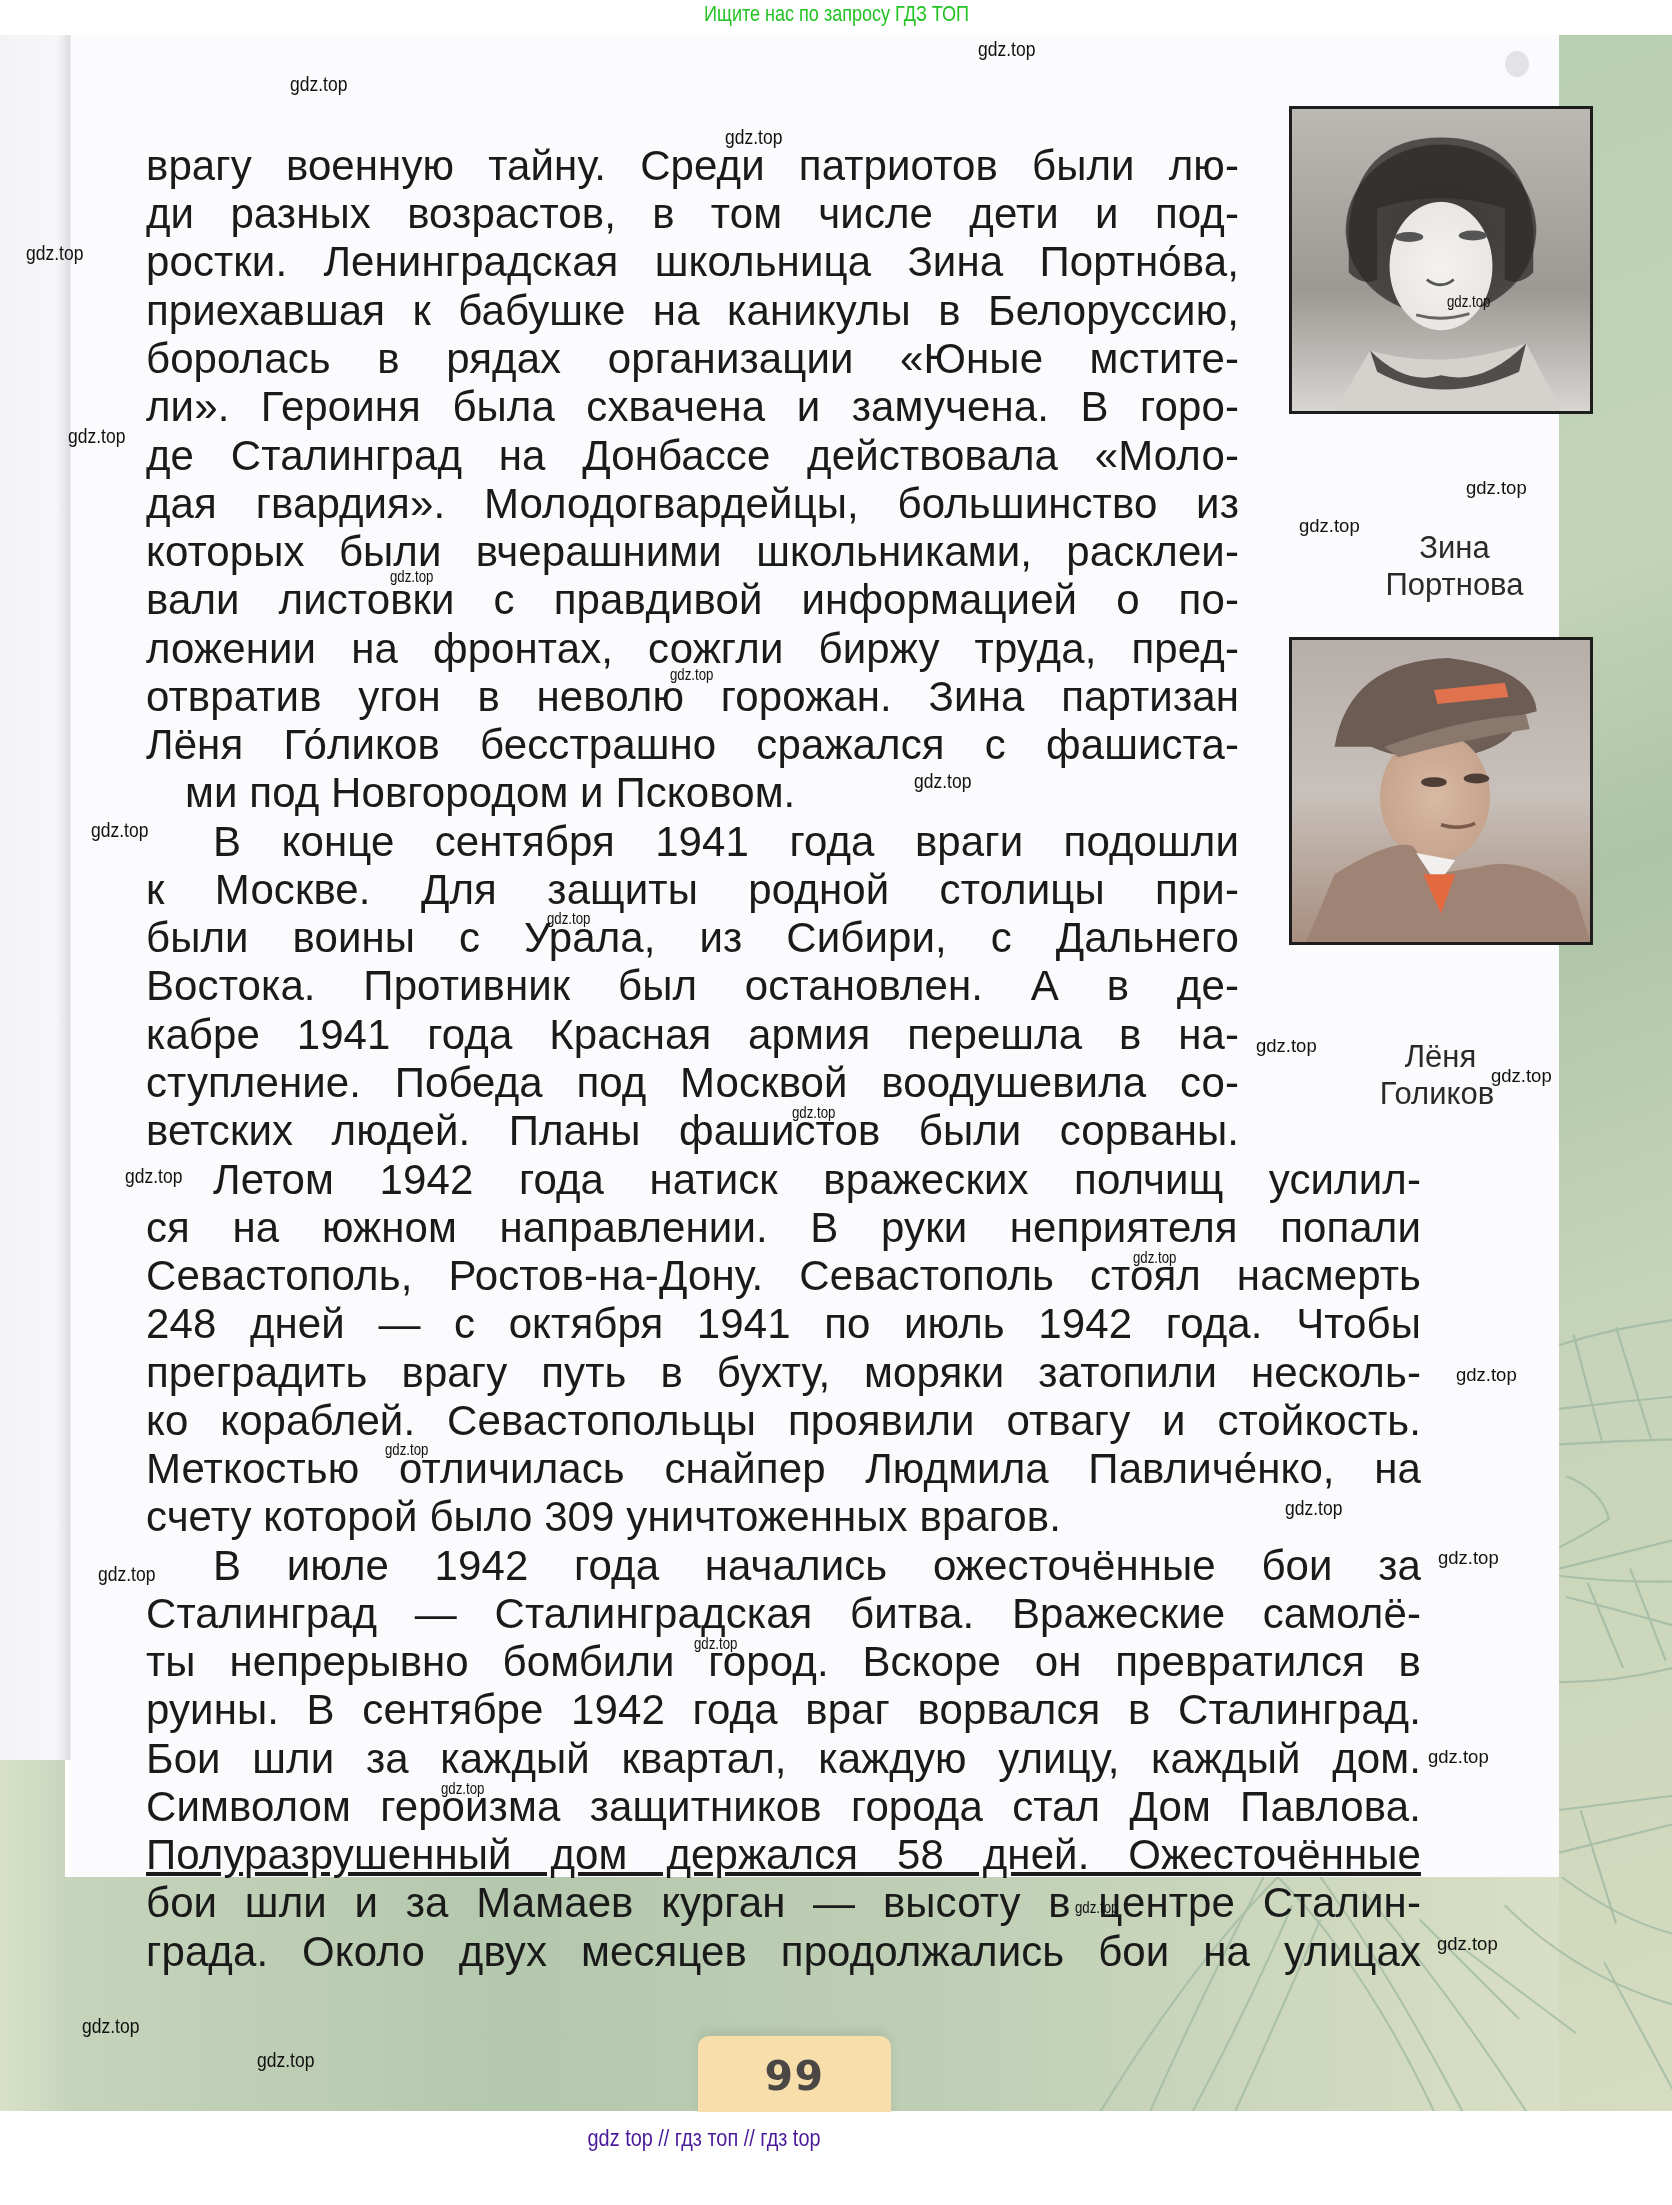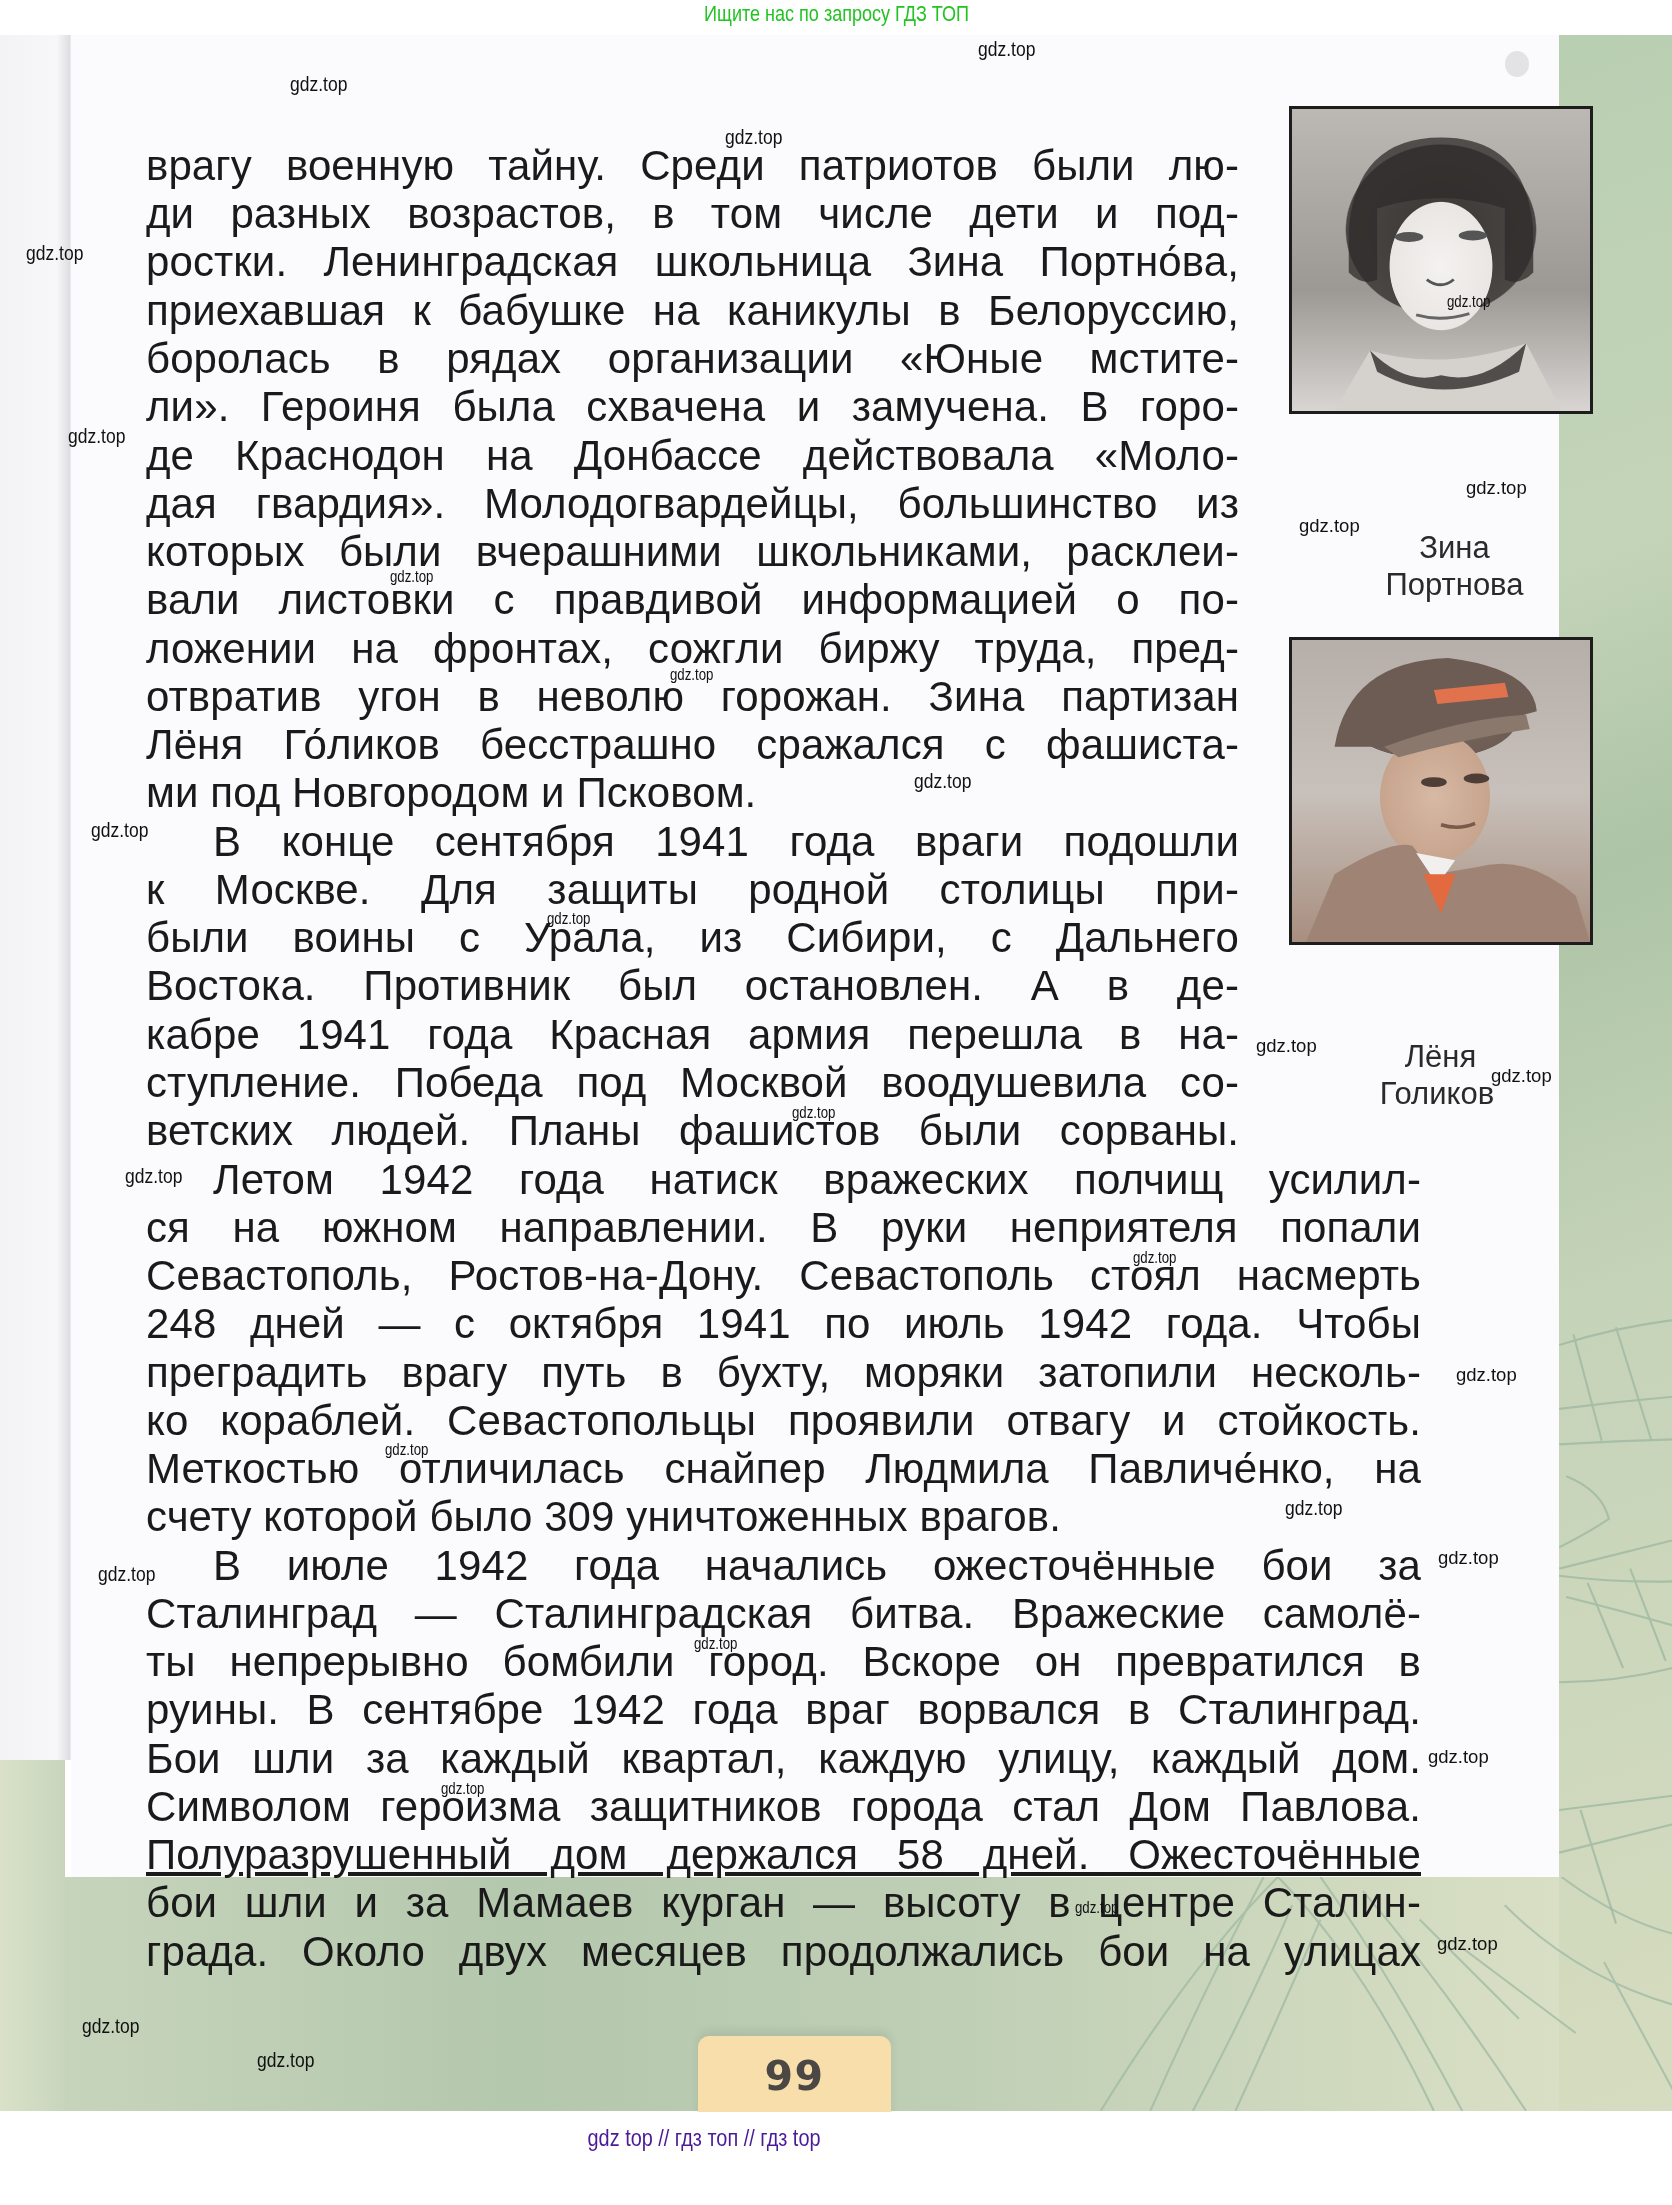--- a/index.html
+++ b/index.html
@@ -140,28 +140,28 @@
 </svg>
 
 <div class="dot"></div>
 
 <div class="text-line narrow" style="top: 142px; white-space: normal; overflow: visible;">врагу военную тайну. Среди патриотов были лю-</div>
 <div class="text-line narrow" style="top: 190px; white-space: normal; overflow: visible;">ди разных возрастов, в том числе дети и под-</div>
 <div class="text-line narrow" style="top: 238px; white-space: normal; overflow: visible;">ростки. Ленинградская школьница Зина Портно́ва,</div>
 <div class="text-line narrow" style="top: 287px; white-space: normal; overflow: visible;">приехавшая к бабушке на каникулы в Белоруссию,</div>
 <div class="text-line narrow" style="top: 335px; white-space: normal; overflow: visible;">боролась в рядах организации «Юные мстите-</div>
 <div class="text-line narrow" style="top: 383px; white-space: normal; overflow: visible;">ли». Героиня была схвачена и замучена. В горо-</div>
-<div class="text-line narrow" style="top: 432px; white-space: normal; overflow: visible;">де Краснодон на Донбассе действовала «Моло-</div>
+<div class="text-line narrow" style="top: 432px; white-space: normal; overflow: visible;">де Сталинград на Донбассе действовала «Моло-</div>
 <div class="text-line narrow" style="top: 480px; white-space: normal; overflow: visible;">дая гвардия». Молодогвардейцы, большинство из</div>
 <div class="text-line narrow" style="top: 528px; white-space: normal; overflow: visible;">которых были вчерашними школьниками, расклеи-</div>
 <div class="text-line narrow" style="top: 576px; white-space: normal; overflow: visible;">вали листовки с правдивой информацией о по-</div>
 <div class="text-line narrow" style="top: 625px; white-space: normal; overflow: visible;">ложении на фронтах, сожгли биржу труда, пред-</div>
 <div class="text-line narrow" style="top: 673px; white-space: normal; overflow: visible;">отвратив угон в неволю горожан. Зина партизан</div>
 <div class="text-line narrow" style="top: 721px; white-space: normal; overflow: visible;">Лёня Го́ликов бесстрашно сражался с фашиста-</div>
-<div class="text-line narrow last" style="top: 769px; white-space: normal; overflow: visible;">ми под Новгородом и Псковом.</div>
+<div class="text-line narrow last" style="top: 769px; white-space: normal; overflow: visible; margin-left: 39px;">ми под Новгородом и Псковом.</div>
 <div class="text-line narrow indent" style="top: 818px; white-space: normal; overflow: visible;">В конце сентября 1941 года враги подошли</div>
 <div class="text-line narrow" style="top: 866px; white-space: normal; overflow: visible;">к Москве. Для защиты родной столицы при-</div>
 <div class="text-line narrow" style="top: 914px; white-space: normal; overflow: visible;">были воины с Урала, из Сибири, с Дальнего</div>
 <div class="text-line narrow" style="top: 962px; white-space: normal; overflow: visible;">Востока. Противник был остановлен. А в де-</div>
 <div class="text-line narrow" style="top: 1011px; white-space: normal; overflow: visible;">кабре 1941 года Красная армия перешла в на-</div>
 <div class="text-line narrow" style="top: 1059px; white-space: normal; overflow: visible;">ступление. Победа под Москвой воодушевила со-</div>
 <div class="text-line narrow" style="top: 1107px; white-space: normal; overflow: visible;">ветских людей. Планы фашистов были сорваны.</div>
 <div class="text-line wide indent" style="top: 1156px; white-space: normal; overflow: visible;">Летом 1942 года натиск вражеских полчищ усилил-</div>
 <div class="text-line wide" style="top: 1204px; white-space: normal; overflow: visible;">ся на южном направлении. В руки неприятеля попали</div>
 <div class="text-line wide" style="top: 1252px; white-space: normal; overflow: visible;">Севастополь, Ростов-на-Дону. Севастополь стоял насмерть</div>

